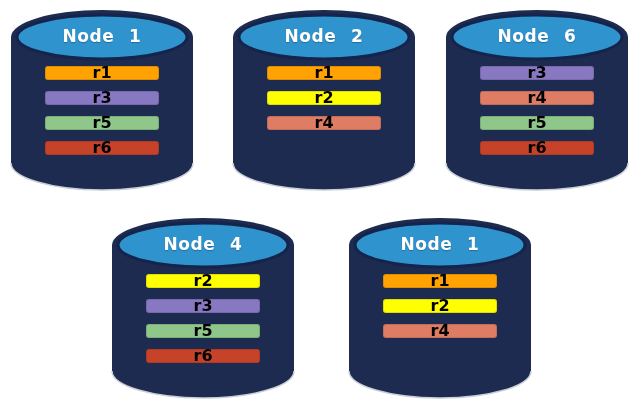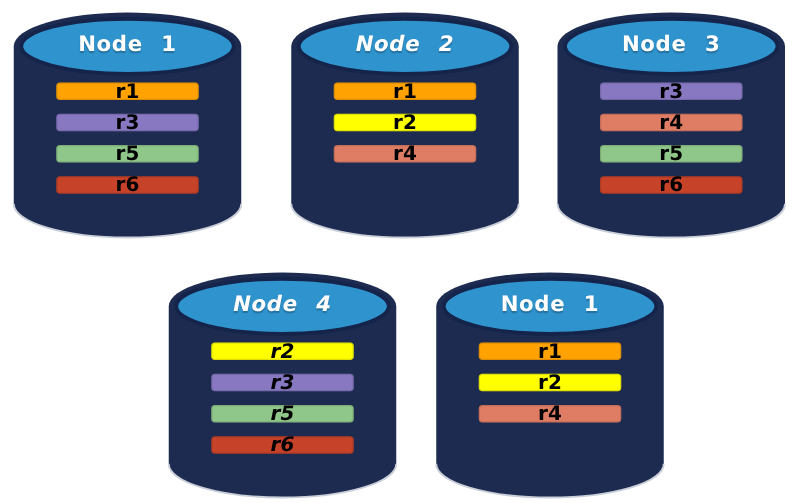--- a/index.html
+++ b/index.html
@@ -5,21 +5,21 @@
   html,body{margin:0;padding:0;background:#ffffff;}
   .canvas{
     position:relative;width:638px;height:402px;background:#ffffff;overflow:hidden;
     font-family:"DejaVu Sans","Liberation Sans",sans-serif;
   }
   .node{position:absolute;width:188px;height:186px;}
   .node svg{position:absolute;left:0;top:0;width:188px;height:186px;}
   .node-1{left:8px;top:6px;}
   .node-2{left:230px;top:6px;}
   .node-3{left:443px;top:6px;}
-  .node-4{left:132px;top:214px;font-style:italic;}
+  .node-4{left:109px;top:214px;}
   .node-5{left:346px;top:214px;}
   .title{
     position:absolute;top:20px;left:0;right:0;text-align:center;
     font-weight:bold;font-size:17px;word-spacing:0.5em;letter-spacing:0.5px;
     text-shadow:0 1px 1px rgba(0,0,0,0.25);
   }
   .bars{position:absolute;top:60px;left:37px;width:114px;}
   .bar{
     height:14px;margin-bottom:11px;border-radius:3px;
     display:flex;align-items:center;justify-content:center;
@@ -44,34 +44,34 @@
         <div class="bar" style="background: rgb(143, 198, 137); color: rgb(0, 0, 0);">r5</div>
         <div class="bar" style="background: rgb(198, 66, 40); color: rgb(0, 0, 0);">r6</div>
       </div>
   </div>
     <div class="node node-2">
     <svg viewBox="0 0 188 186" aria-hidden="true">
       <path class="cyl-body" d="M 3,31 A 91,27 0 0 1 185,31 L 185,157 A 91,27 0 0 1 3,157 Z" style="fill: rgb(28, 43, 79);"></path>
       <path class="cyl-bottom-edge" d="M 3,157 A 91,27 0 0 0 185,157" fill="none" stroke-width="1.5" style="stroke: rgb(201, 206, 216);"></path>
       <ellipse class="cyl-top" cx="94" cy="31" rx="85" ry="22" stroke-width="3" style="fill: rgb(47, 147, 206); stroke: rgb(20, 36, 74);"></ellipse>
     </svg>
-    <div class="title" style="color: rgb(255, 255, 255); font-style: italic;">Node 2</div>
+    <div class="title" style="color: rgb(255, 255, 255);">Node 2</div>
     <div class="bars">
         <div class="bar" style="background: rgb(255, 162, 2); color: rgb(0, 0, 0);">r1</div>
         <div class="bar" style="background: rgb(255, 255, 0); color: rgb(0, 0, 0);">r2</div>
         <div class="bar" style="background: rgb(222, 124, 100); color: rgb(0, 0, 0);">r4</div>
       </div>
   </div>
     <div class="node node-3">
     <svg viewBox="0 0 188 186" aria-hidden="true">
       <path class="cyl-body" d="M 3,31 A 91,27 0 0 1 185,31 L 185,157 A 91,27 0 0 1 3,157 Z" style="fill: rgb(28, 43, 79);"></path>
       <path class="cyl-bottom-edge" d="M 3,157 A 91,27 0 0 0 185,157" fill="none" stroke-width="1.5" style="stroke: rgb(201, 206, 216);"></path>
       <ellipse class="cyl-top" cx="94" cy="31" rx="85" ry="22" stroke-width="3" style="fill: rgb(47, 147, 206); stroke: rgb(20, 36, 74);"></ellipse>
     </svg>
-    <div class="title" style="color: rgb(255, 255, 255);">Node 3</div>
+    <div class="title" style="color: rgb(255, 255, 255);">Node 6</div>
     <div class="bars">
         <div class="bar" style="background: rgb(136, 120, 194); color: rgb(0, 0, 0);">r3</div>
         <div class="bar" style="background: rgb(222, 124, 100); color: rgb(0, 0, 0);">r4</div>
         <div class="bar" style="background: rgb(143, 198, 137); color: rgb(0, 0, 0);">r5</div>
         <div class="bar" style="background: rgb(198, 66, 40); color: rgb(0, 0, 0);">r6</div>
       </div>
   </div>
     <div class="node node-4">
     <svg viewBox="0 0 188 186" aria-hidden="true">
       <path class="cyl-body" d="M 3,31 A 91,27 0 0 1 185,31 L 185,157 A 91,27 0 0 1 3,157 Z" style="fill: rgb(28, 43, 79);"></path>

